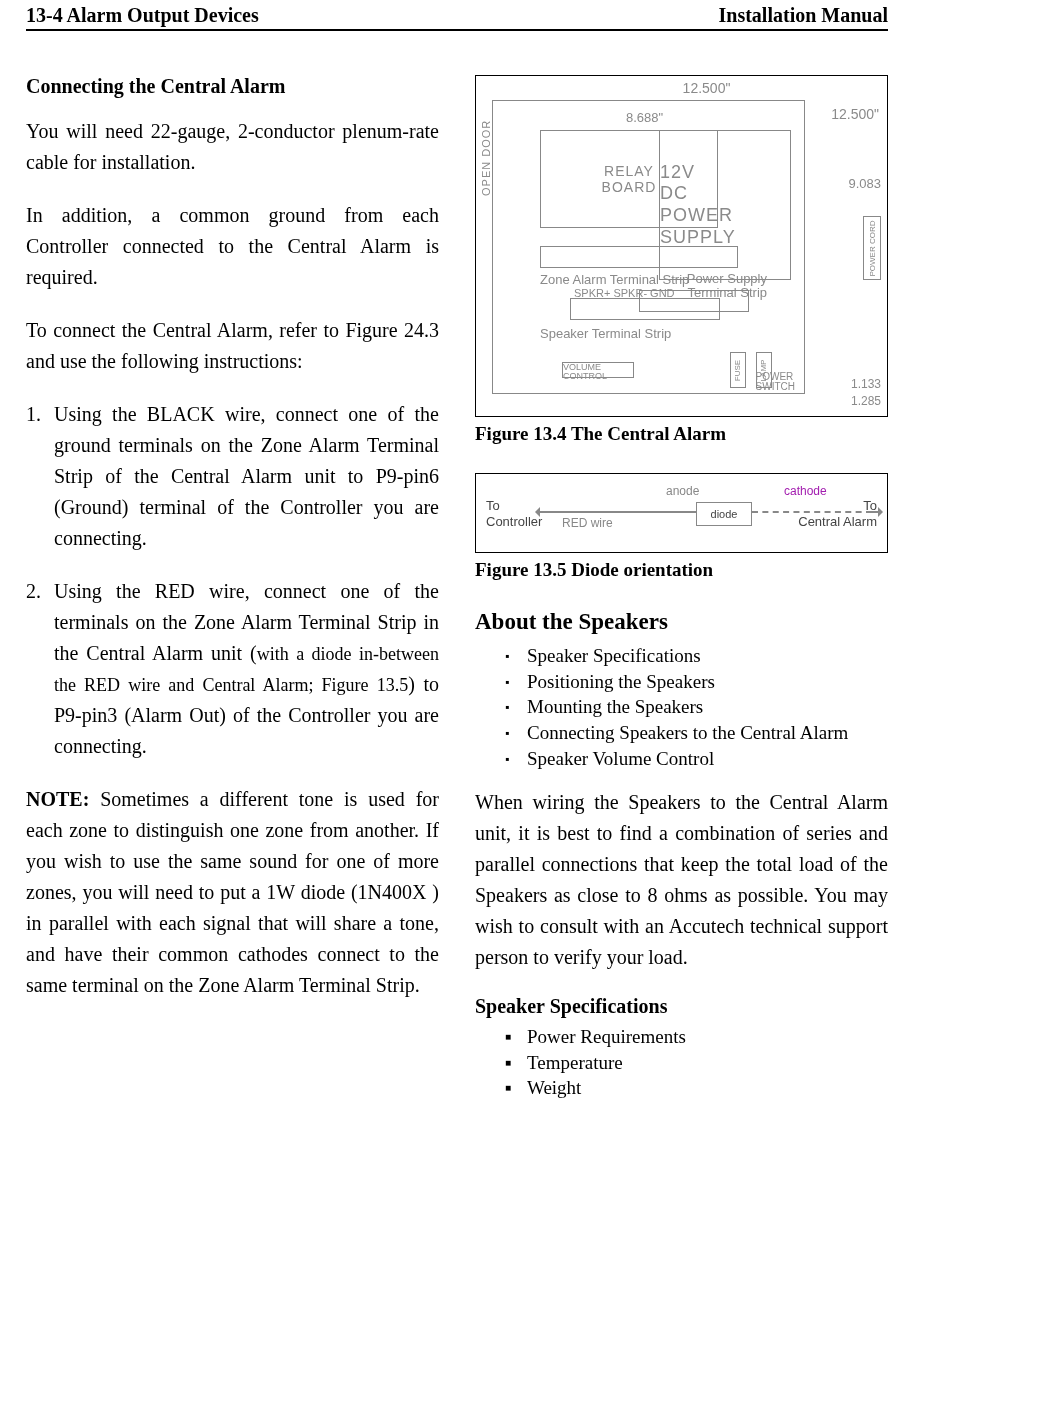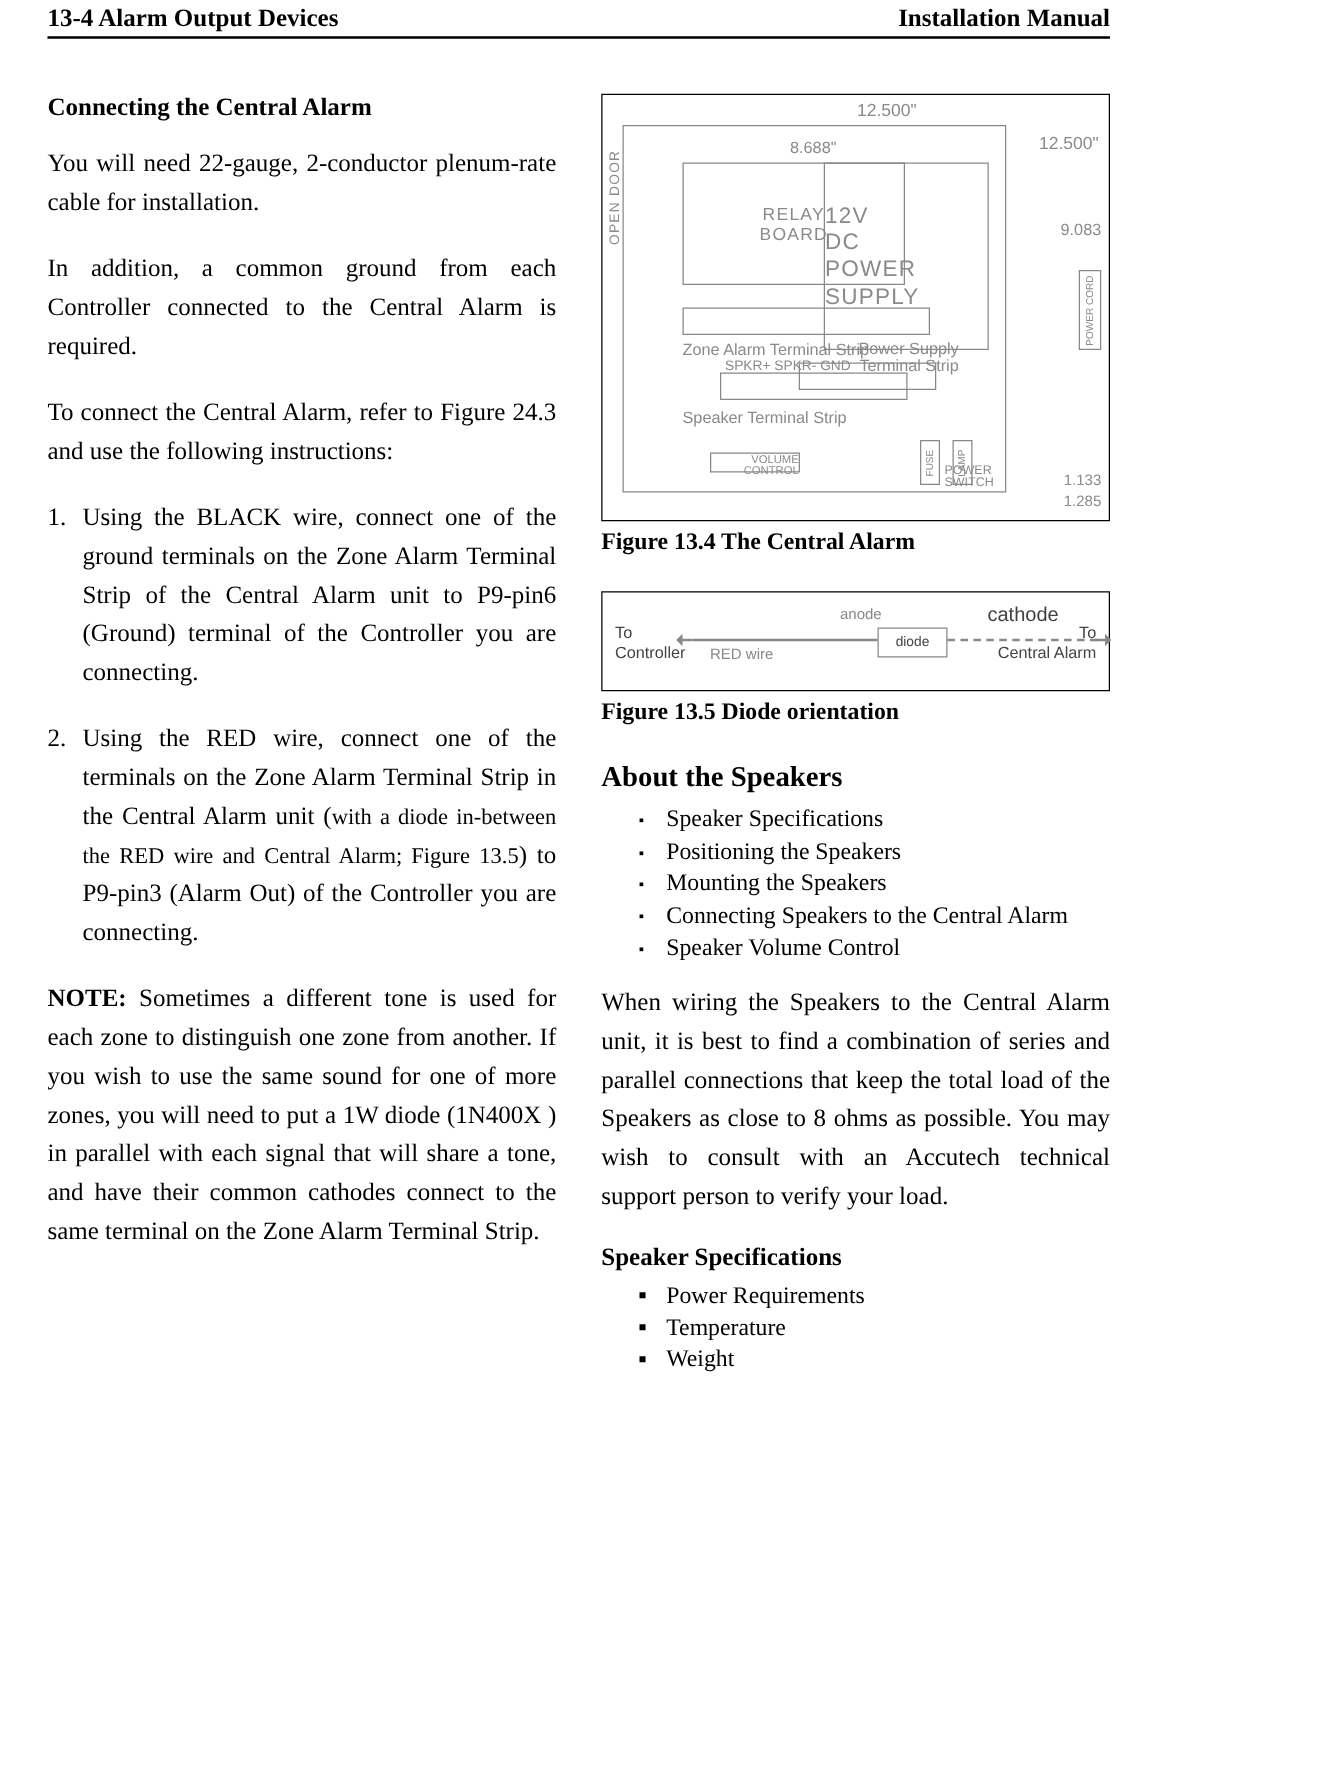--- a/index.html
+++ b/index.html
@@ -1,16 +1,16 @@
 <!DOCTYPE html>
 <html><head>
 <meta charset="utf-8">
 <style>
 html,body{margin:0;padding:0;background:#fff;color:#000;font-family:"Times New Roman",Times,serif}
-.page{width:926px;box-sizing:border-box;padding:0 38px 40px 38px}
+.page{width:926px;box-sizing:border-box;padding:0 38px 40px 26px}
 .header{display:flex;justify-content:space-between;font-weight:bold;font-size:20px;padding:4px 0 2px 0;border-bottom:2px solid #000;margin-bottom:44px}
 .cols{display:flex;gap:36px}
 .col{flex:1;min-width:0}
 .col p{font-size:20px;line-height:1.55;margin:0 0 22px 0;text-align:justify}
 .h3{font-weight:bold;font-size:20px;margin:0 0 18px 0}
 .ol{list-style:none;padding:0 0 0 28px;margin:0 0 22px 0}
 .ol li{font-size:20px;line-height:1.55;margin-bottom:22px;text-align:justify;position:relative}
 .ol li .num{position:absolute;left:-28px}
 .note-label{font-weight:bold}
 .figwrap{margin-bottom:28px}
@@ -23,34 +23,34 @@
 .fig134 .opendoor{position:absolute;left:4px;top:120px;font-size:11px;transform:rotate(-90deg);transform-origin:left top;letter-spacing:1px}
 .fig134 .relay{position:absolute;top:54px;left:64px;width:176px;height:96px;border:1px solid #888;font-size:14px;text-align:center;display:flex;flex-direction:column;justify-content:center;letter-spacing:1px}
 .fig134 .psu{position:absolute;top:54px;right:96px;width:130px;height:148px;border:1px solid #888;font-size:18px;text-align:left;display:flex;flex-direction:column;justify-content:center;letter-spacing:1px;line-height:1.2}
 .fig134 .zstrip{position:absolute;top:170px;left:64px;width:196px;height:20px;border:1px solid #888}
 .fig134 .zstrip-l{position:absolute;top:196px;left:64px;font-size:13px}
 .fig134 .pstrip{position:absolute;top:214px;right:138px;width:108px;height:20px;border:1px solid #888}
 .fig134 .pstrip-l{position:absolute;top:196px;right:120px;font-size:13px;text-align:right;line-height:1.1}
 .fig134 .sstrip{position:absolute;top:222px;left:94px;width:148px;height:20px;border:1px solid #888}
 .fig134 .sstrip-t{position:absolute;top:211px;left:98px;font-size:11px}
 .fig134 .sstrip-l{position:absolute;top:250px;left:64px;font-size:13px}
-.fig134 .vol{position:absolute;top:286px;left:86px;width:70px;height:14px;border:1px solid #888;font-size:9px;text-align:right;line-height:1}
+.fig134 .vol{position:absolute;top:286px;left:86px;width:70px;height:14px;border:1px solid #888;font-size:9px;text-align:left;line-height:1}
 .fig134 .fuse{position:absolute;top:276px;left:254px;width:14px;height:34px;border:1px solid #888;font-size:8px;display:flex;align-items:center;justify-content:center}
 .fig134 .lamp{position:absolute;top:276px;left:280px;width:14px;height:34px;border:1px solid #888;font-size:8px;display:flex;align-items:center;justify-content:center}
 .fig134 .psw{position:absolute;top:296px;right:92px;font-size:10px;line-height:1}
 .fig134 .pcord{position:absolute;top:140px;right:6px;width:16px;height:62px;border:1px solid #888;font-size:8px;display:flex;align-items:center;justify-content:center}
 .fig134 .nums{position:absolute;top:300px;right:6px;font-size:12px;text-align:center;line-height:1.4}
 .fig134 .dim8{position:absolute;top:34px;left:150px;font-size:13px}
 .fig134 .dim9{position:absolute;top:100px;right:6px;font-size:13px}
 .fig135{height:78px;position:relative;font-family:Arial,Helvetica,sans-serif;color:#444;font-size:13px}
 .fig135 .toctrl{position:absolute;left:10px;top:24px;line-height:1.2}
 .fig135 .toca{position:absolute;right:10px;top:24px;text-align:right;line-height:1.2}
 .fig135 .redwire{position:absolute;left:86px;top:42px;font-size:12px;color:#888}
 .fig135 .anode{position:absolute;left:190px;top:10px;font-size:12px;color:#888}
-.fig135 .cath{position:absolute;left:308px;top:10px;font-size:16px;color:#404040}
+.fig135 .cath{position:absolute;left:308px;top:10px;font-size:12px;color:#a21caf}
 .fig135 .diode{position:absolute;left:220px;top:28px;width:54px;height:22px;border:1px solid #888;font-size:11px;text-align:left;display:flex;align-items:center;justify-content:center}
 .fig135 .arrowL{position:absolute;left:60px;top:37px;width:12px;height:2px;background:#888}
 .fig135 .arrowL:before{content:"";position:absolute;left:-6px;top:-4px;border:5px solid transparent;border-right-color:#888}
 .fig135 .solid{position:absolute;left:72px;top:37px;width:148px;height:2px;background:#888}
 .fig135 .dash{position:absolute;left:276px;top:37px;width:120px;border-top:2px dashed #888}
 .fig135 .arrowR{position:absolute;left:394px;top:37px;width:12px;height:2px;background:#888}
 .fig135 .arrowR:before{content:"";position:absolute;right:-6px;top:-4px;border:5px solid transparent;border-left-color:#888}
 .h2{font-weight:bold;font-size:23px;margin:0 0 8px 0}
 .ul{list-style:none;padding:0 0 0 52px;margin:0 0 16px 0}
 .ul li{font-size:19px;line-height:1.35;position:relative}

